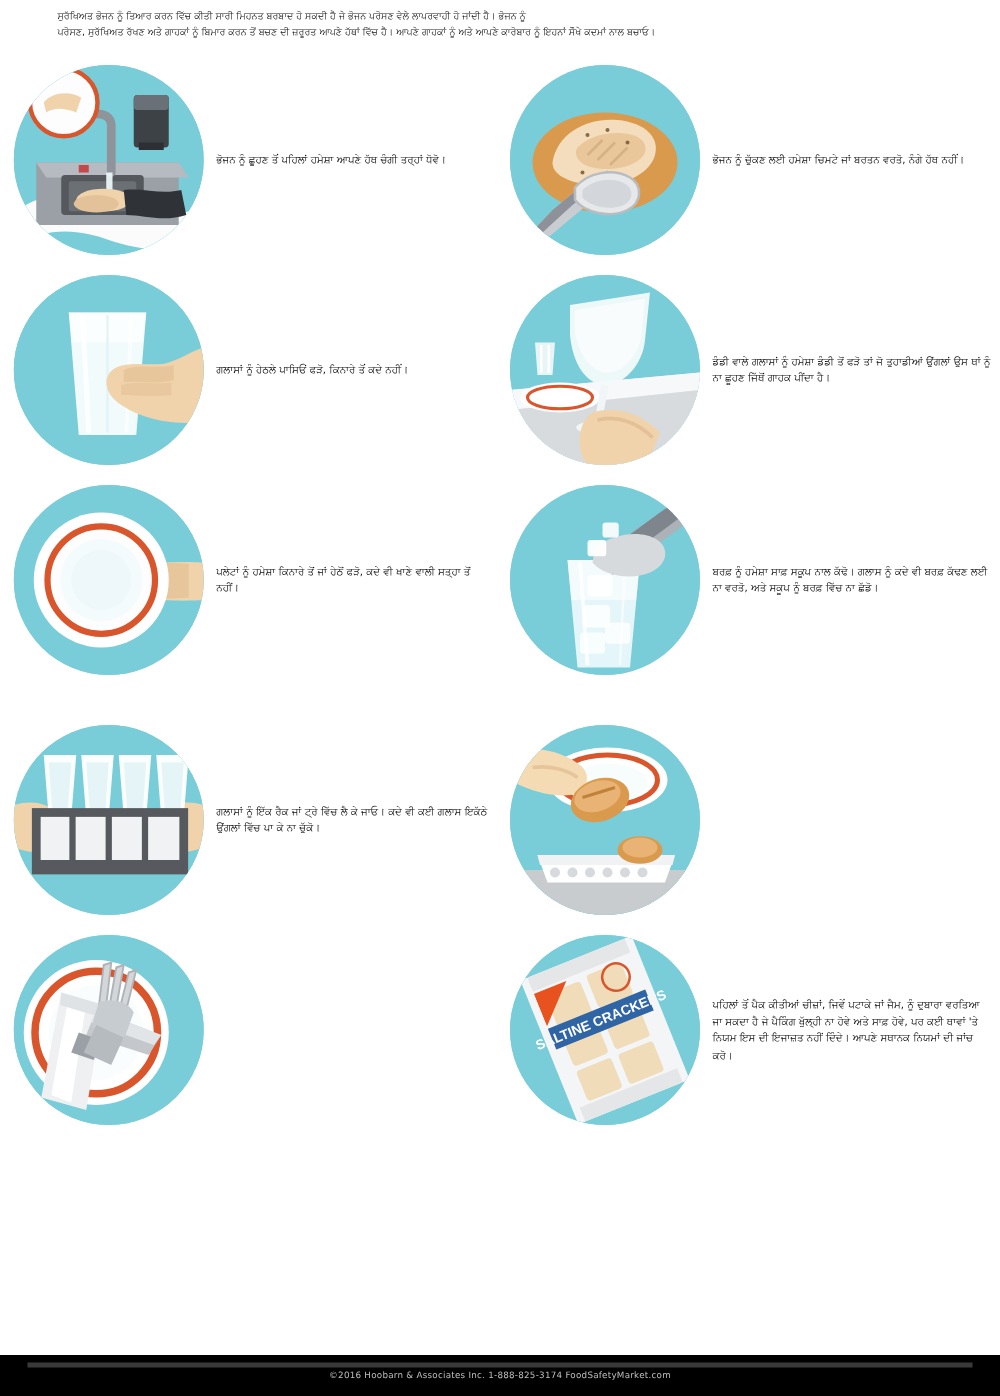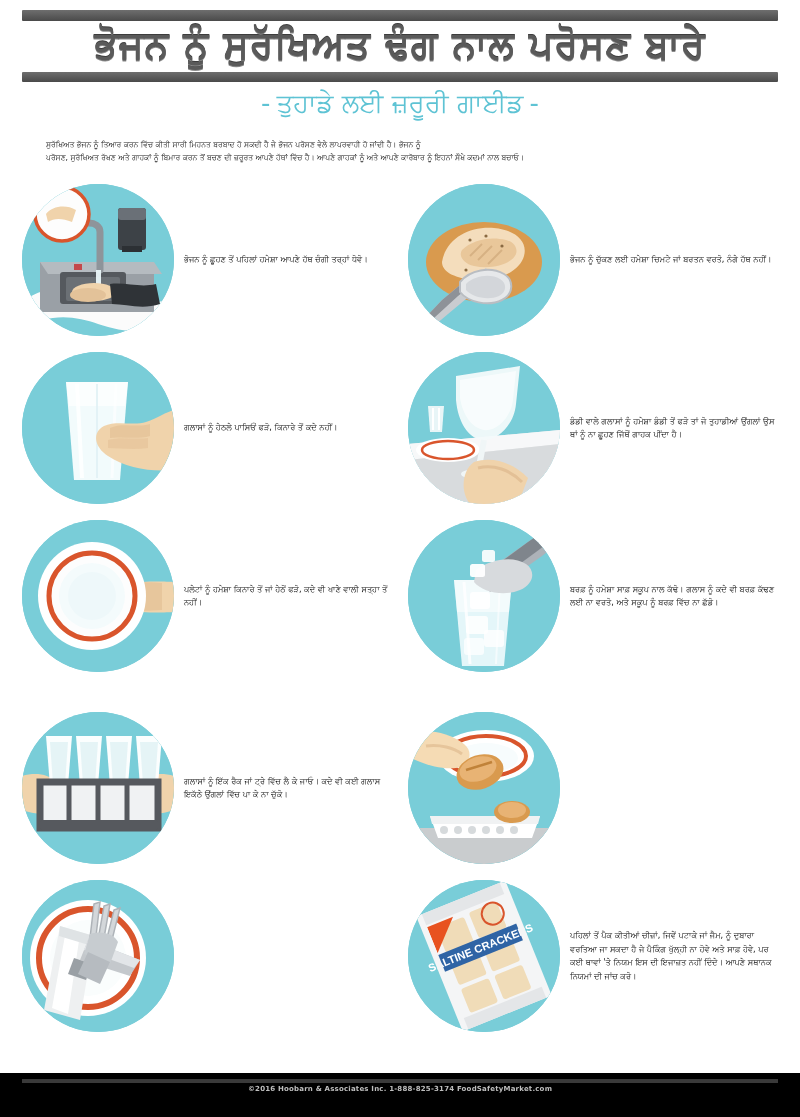--- a/index.html
+++ b/index.html
@@ -68,21 +68,21 @@
     margin: 6px 46px 12px 46px;
     font-size: 7.6px;
     line-height: 13px;
     color: #1a1a1a;
   }
   .intro p { margin: 0; }
 
   
   .grid {
     position: relative;
-    padding: 0 14px;
+    padding: 0 3px;
   }
   .row {
     display: flex;
     align-items: flex-start;
   }
   .cell {
     width: 50%;
     display: flex;
     align-items: flex-start;
     gap: 6px;
@@ -120,23 +120,22 @@
     padding-right: 4px;
   }
 
   
   .section-gap { height: 24px; }
 
   
   .footer {
     position: absolute;
     left: 0; right: 0; bottom: 0;
-    height: 44px;
+    height: 33px;
     background: #000000;
-    font-weight: bold;
   }
   .footer-rule {
     position: absolute;
     left: 22px; right: 22px; top: 6px;
     height: 4px;
     background: #3a3a3a;
   }
   .footer-text {
     position: absolute;
     left: 0; right: 0; top: 12px;
@@ -147,28 +146,20 @@
   }
 
   
   .circle svg { display: block; width: 100%; height: 100%; }
 </style>
 </head>
 <body>
 
 <div class="page">
 
-  <div class="header">
-    <div class="header-bar-top"></div>
-    <div class="header-title">ਭੋਜਨ ਨੂੰ ਸੁਰੱਖਿਅਤ ਢੰਗ ਨਾਲ ਪਰੋਸਣ ਬਾਰੇ</div>
-    <div class="header-bar-mid"></div>
-    <div class="header-sub">
-      <span class="dash">-</span><span>ਤੁਹਾਡੇ ਲਈ ਜ਼ਰੂਰੀ ਗਾਈਡ</span><span class="dash">-</span>
-    </div>
-  </div>
 
   <div class="intro">
     <p>ਸੁਰੱਖਿਅਤ ਭੋਜਨ ਨੂੰ ਤਿਆਰ ਕਰਨ ਵਿੱਚ ਕੀਤੀ ਸਾਰੀ ਮਿਹਨਤ ਬਰਬਾਦ ਹੋ ਸਕਦੀ ਹੈ ਜੇ ਭੋਜਨ ਪਰੋਸਣ ਵੇਲੇ ਲਾਪਰਵਾਹੀ ਹੋ ਜਾਂਦੀ ਹੈ। ਭੋਜਨ ਨੂੰ</p>
     <p>ਪਰੋਸਣ, ਸੁਰੱਖਿਅਤ ਰੱਖਣ ਅਤੇ ਗਾਹਕਾਂ ਨੂੰ ਬਿਮਾਰ ਕਰਨ ਤੋਂ ਬਚਣ ਦੀ ਜ਼ਰੂਰਤ ਆਪਣੇ ਹੱਥਾਂ ਵਿੱਚ ਹੈ। ਆਪਣੇ ਗਾਹਕਾਂ ਨੂੰ ਅਤੇ ਆਪਣੇ ਕਾਰੋਬਾਰ ਨੂੰ ਇਹਨਾਂ ਸੌਖੇ ਕਦਮਾਂ ਨਾਲ ਬਚਾਓ।</p>
   </div>
 
   <div class="grid">
 
     <div class="row">
 

